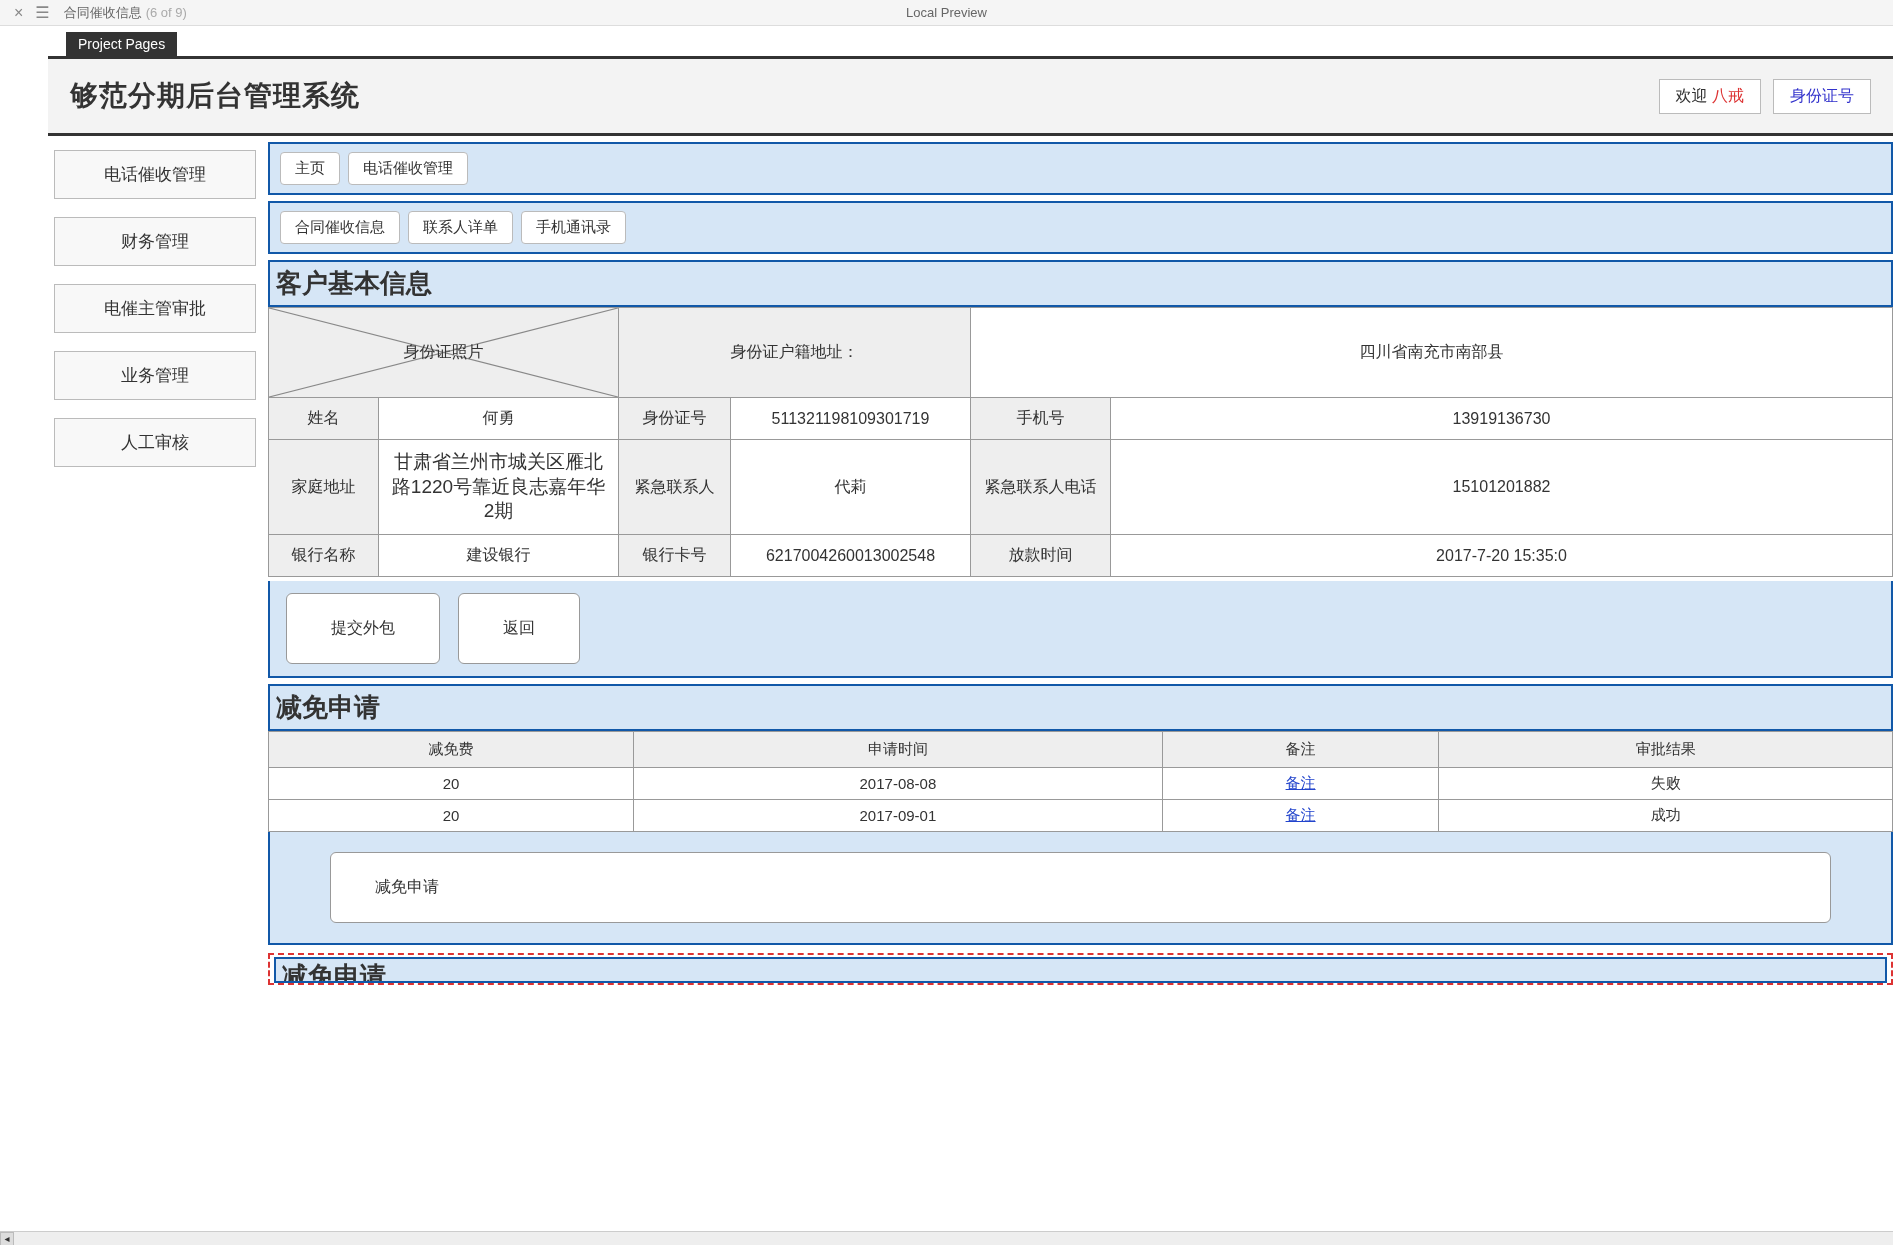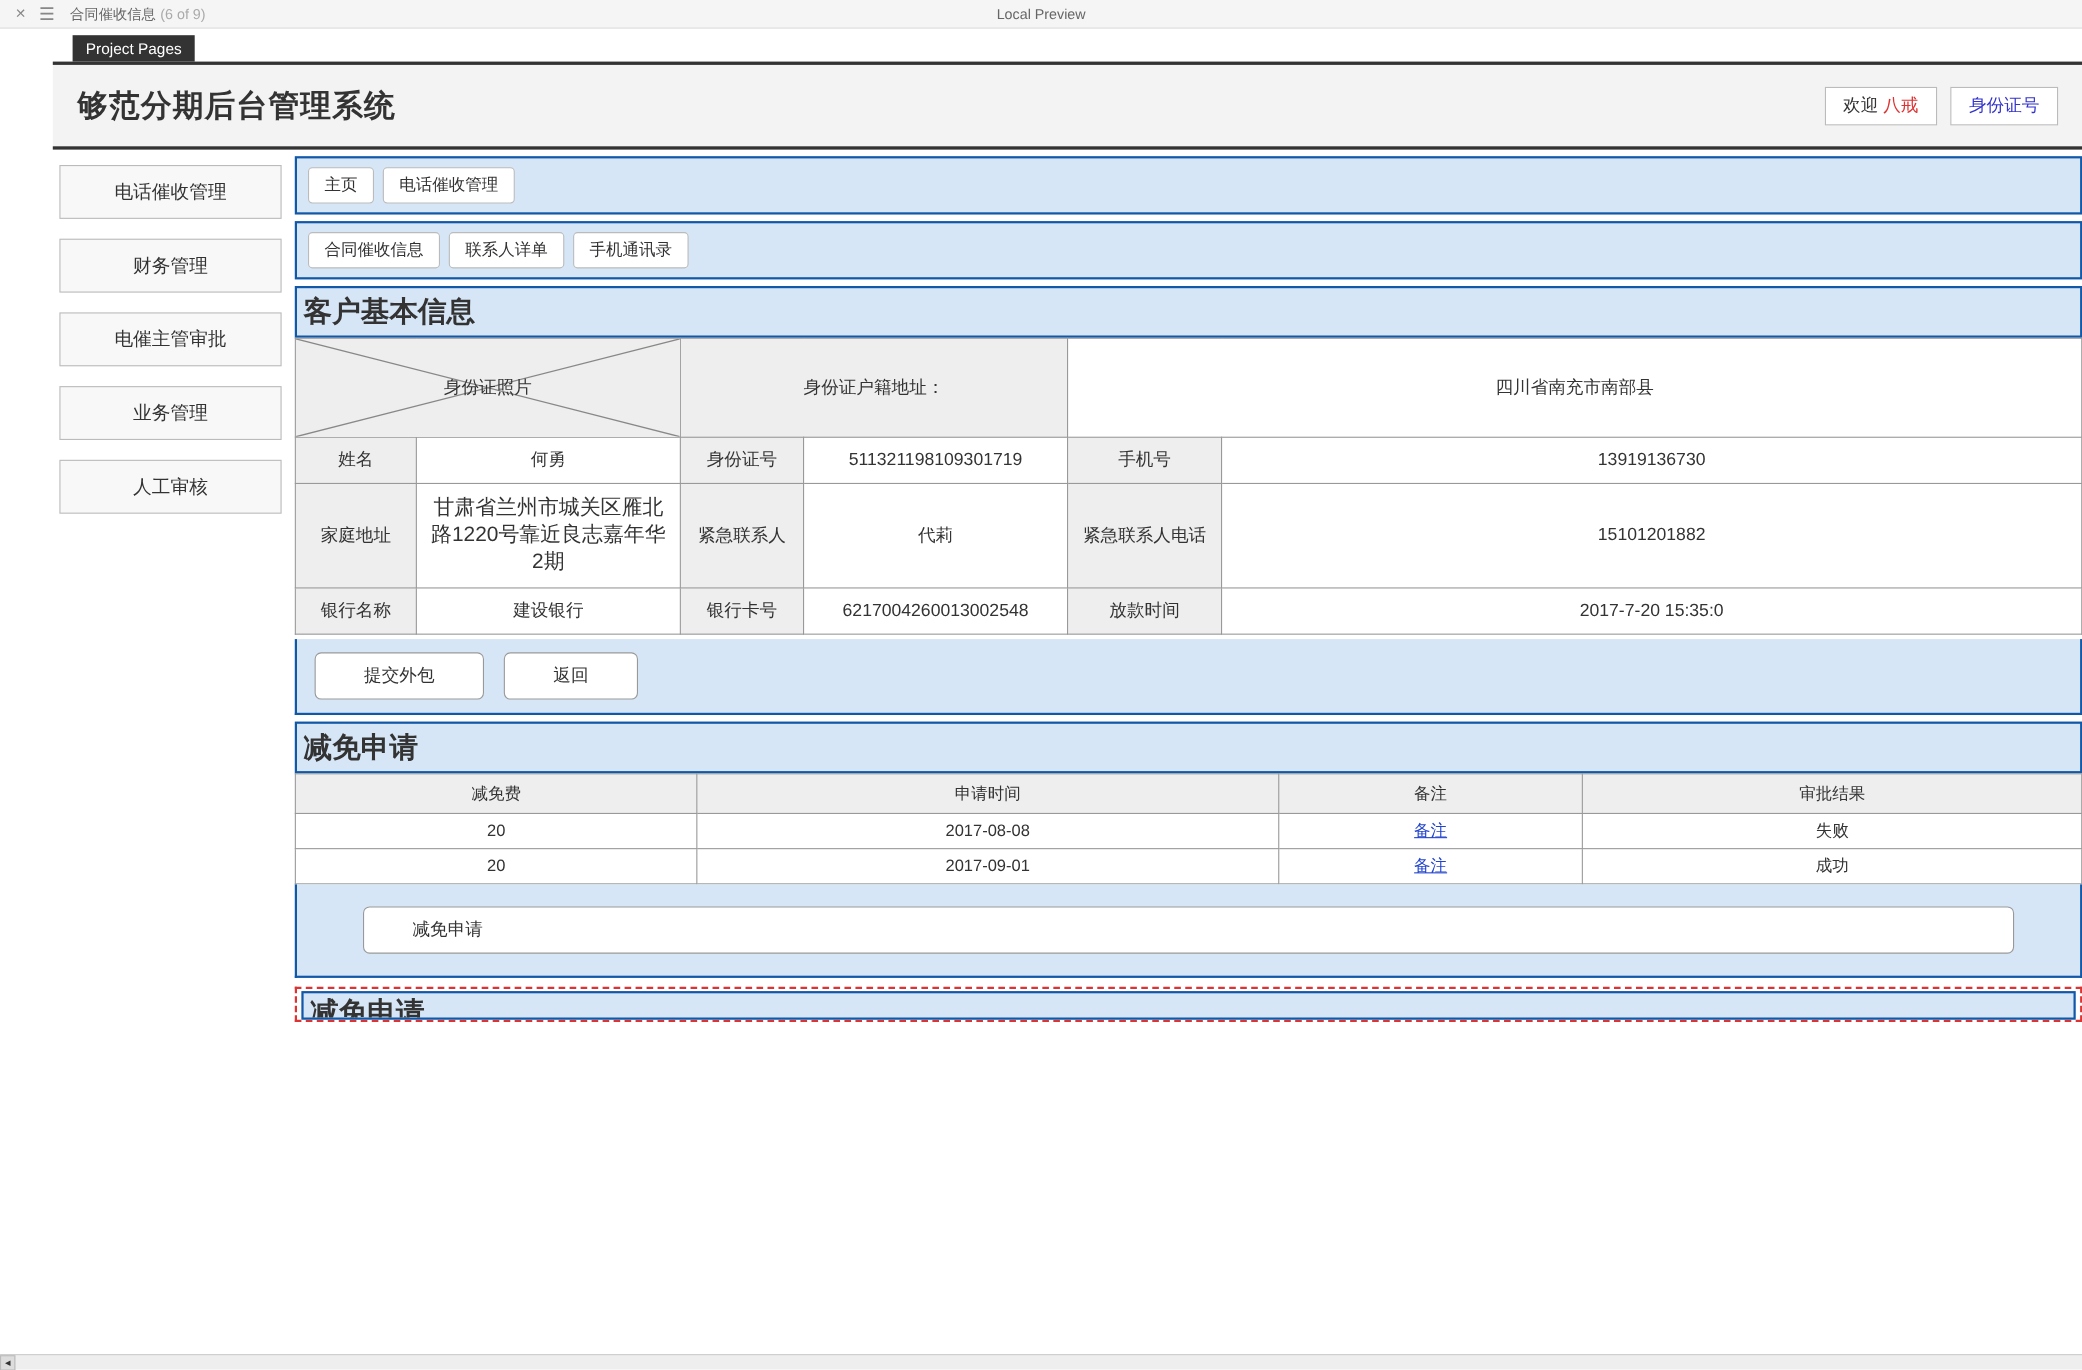--- a/index.html
+++ b/index.html
@@ -189,21 +189,21 @@
     border: 2px solid #1158a8;
     border-top: none;
     padding: 12px 16px;
     display: flex;
     gap: 18px;
   }
   .action-btn {
     background: #fff;
     border: 1px solid #999;
     border-radius: 6px;
-    padding: 10px 44px;
+    padding: 24px 44px;
     font-size: 16px;
     cursor: pointer;
   }
 
   
   .reduce-table {
     width: 100%;
     border-collapse: collapse;
   }
   .reduce-table th {

